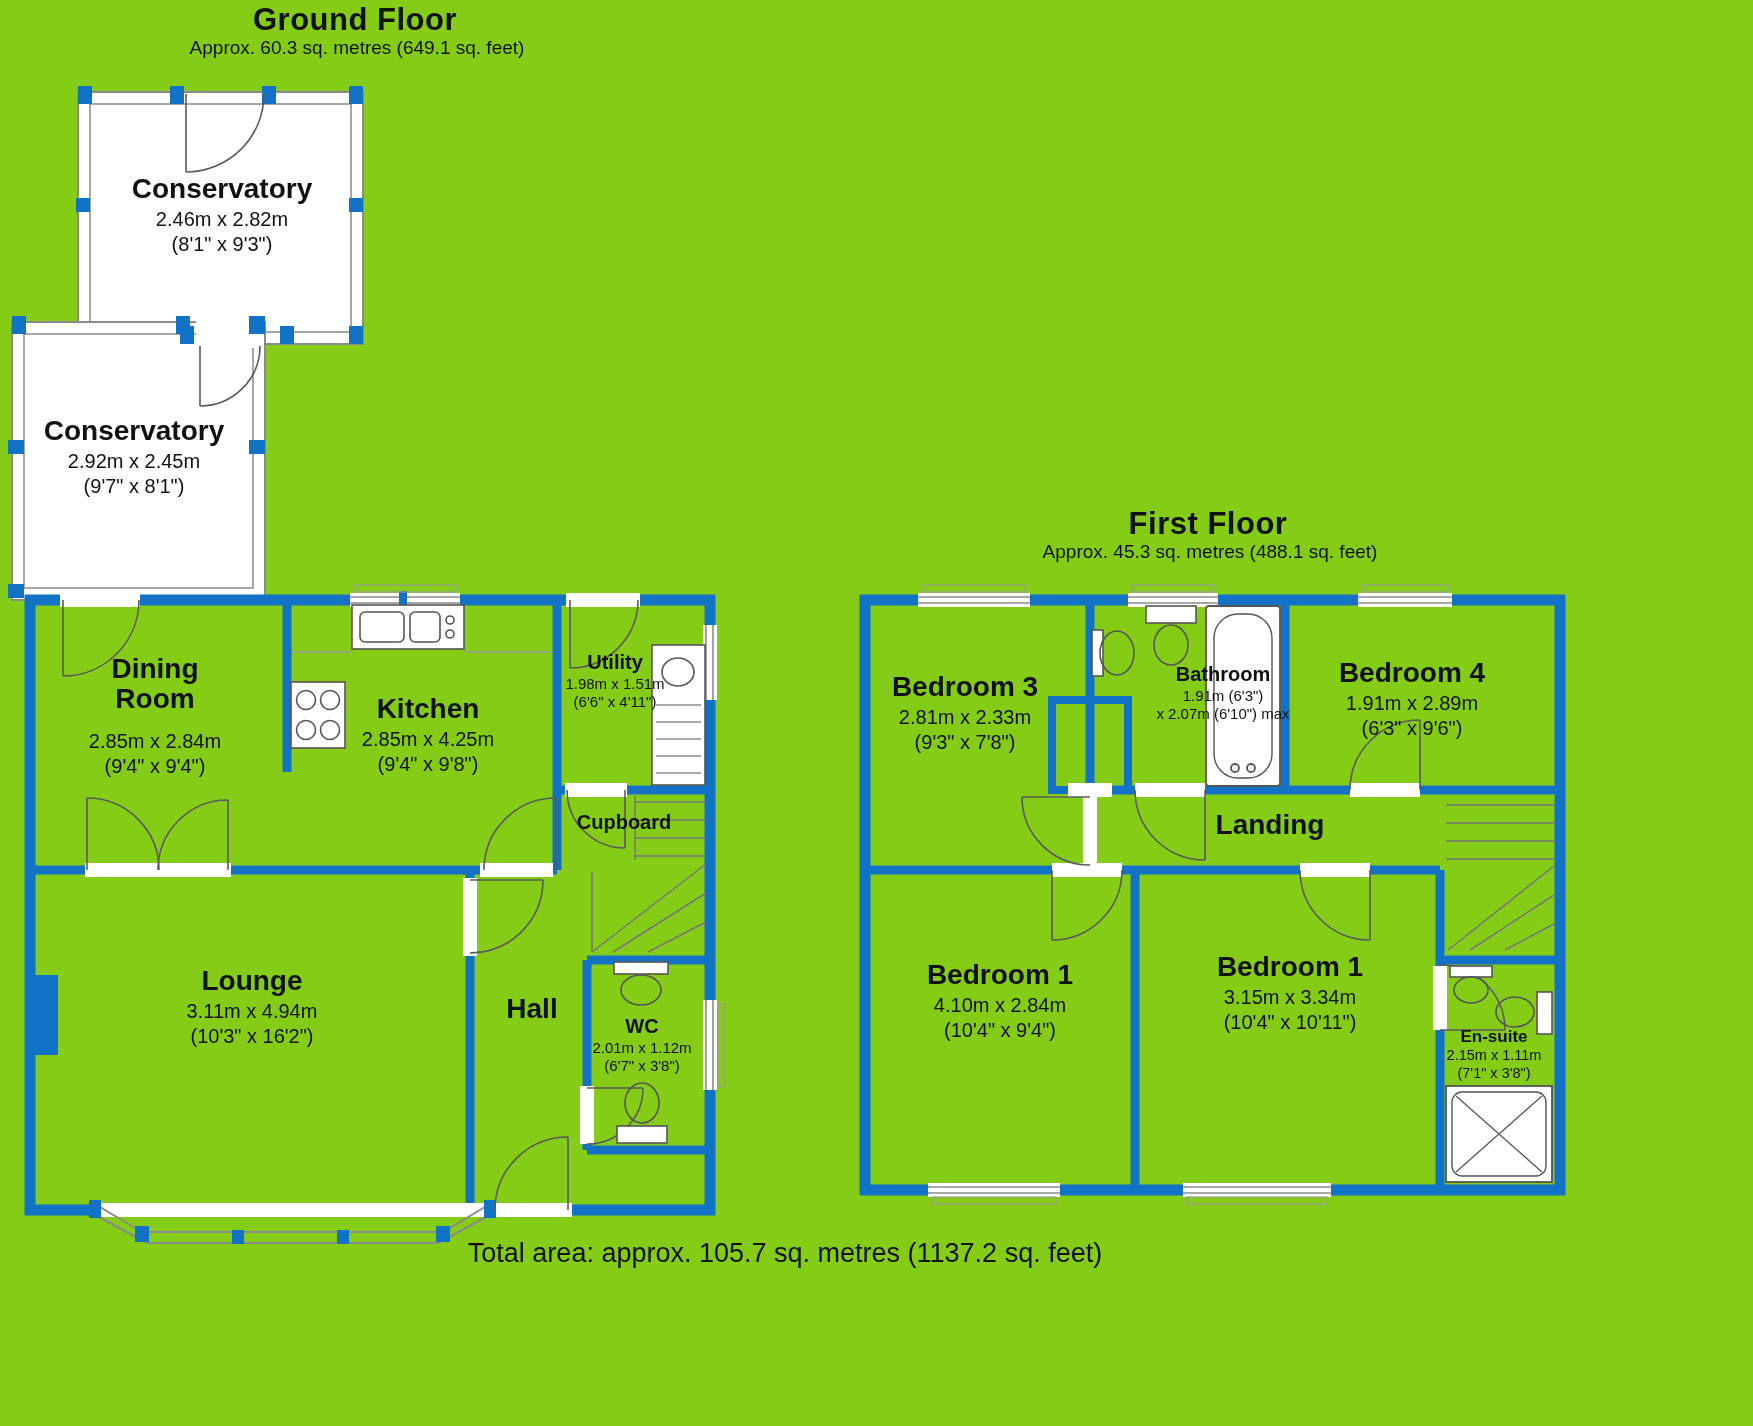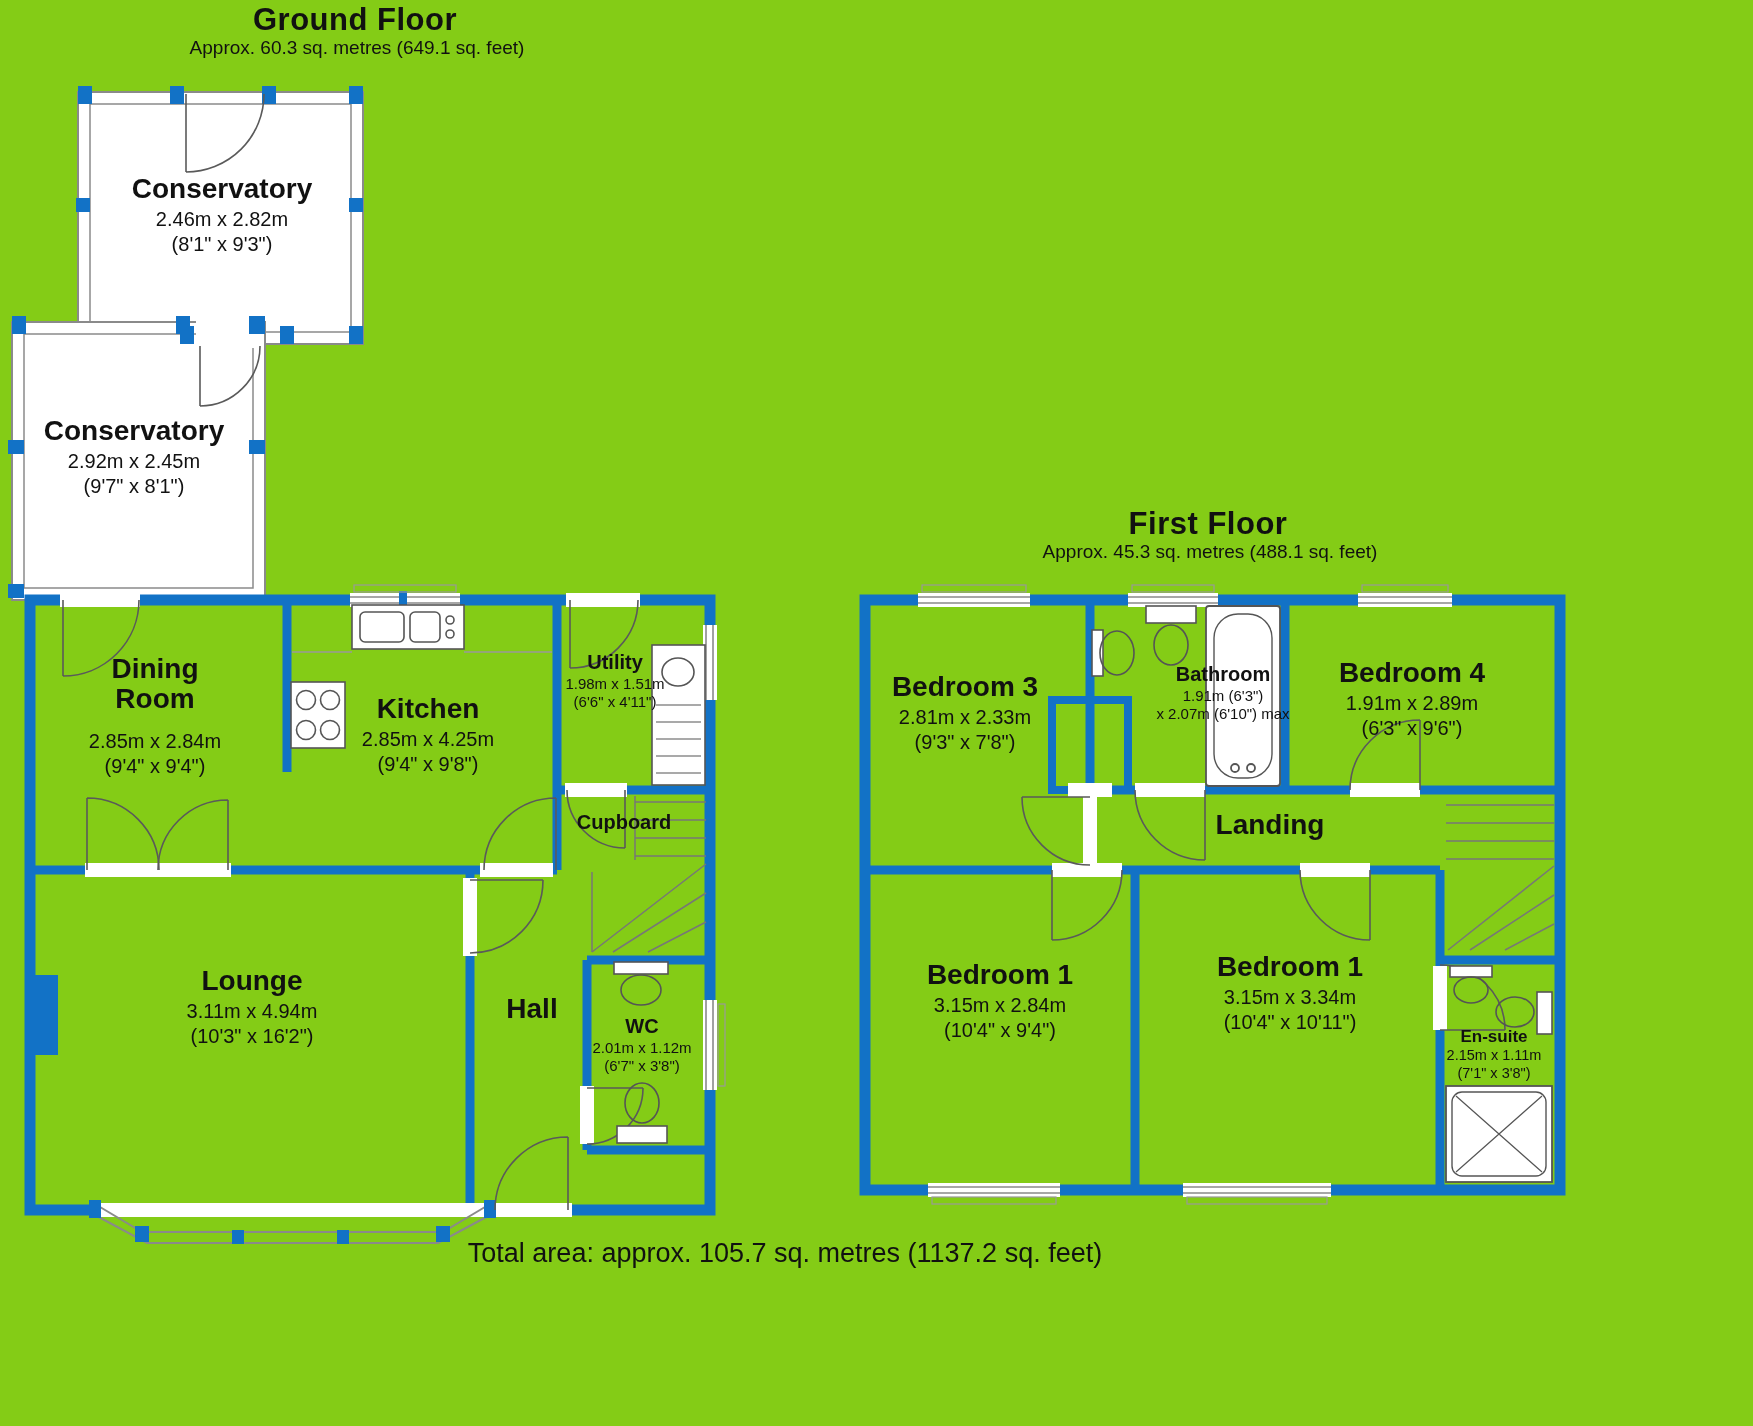--- a/index.html
+++ b/index.html
@@ -311,21 +311,21 @@
     <div class="rdim">1.91m x 2.89m</div>
     <div class="rdim">(6'3" x 9'6")</div>
   </div>
 
   <div class="lblblock" style="left:1270px;top:810px">
     <div class="rname">Landing</div>
   </div>
 
   <div class="lblblock" style="left:1000px;top:960px">
     <div class="rname">Bedroom 1</div>
-    <div class="rdim">3.15m x 2.84m</div>
+    <div class="rdim">4.10m x 2.84m</div>
     <div class="rdim">(10'4" x 9'4")</div>
   </div>
 
   <div class="lblblock" style="left:1290px;top:952px">
     <div class="rname">Bedroom 1</div>
     <div class="rdim">3.15m x 3.34m</div>
     <div class="rdim">(10'4" x 10'11")</div>
   </div>
 
   <div class="lblblock xs" style="left:1494px;top:1028px">

